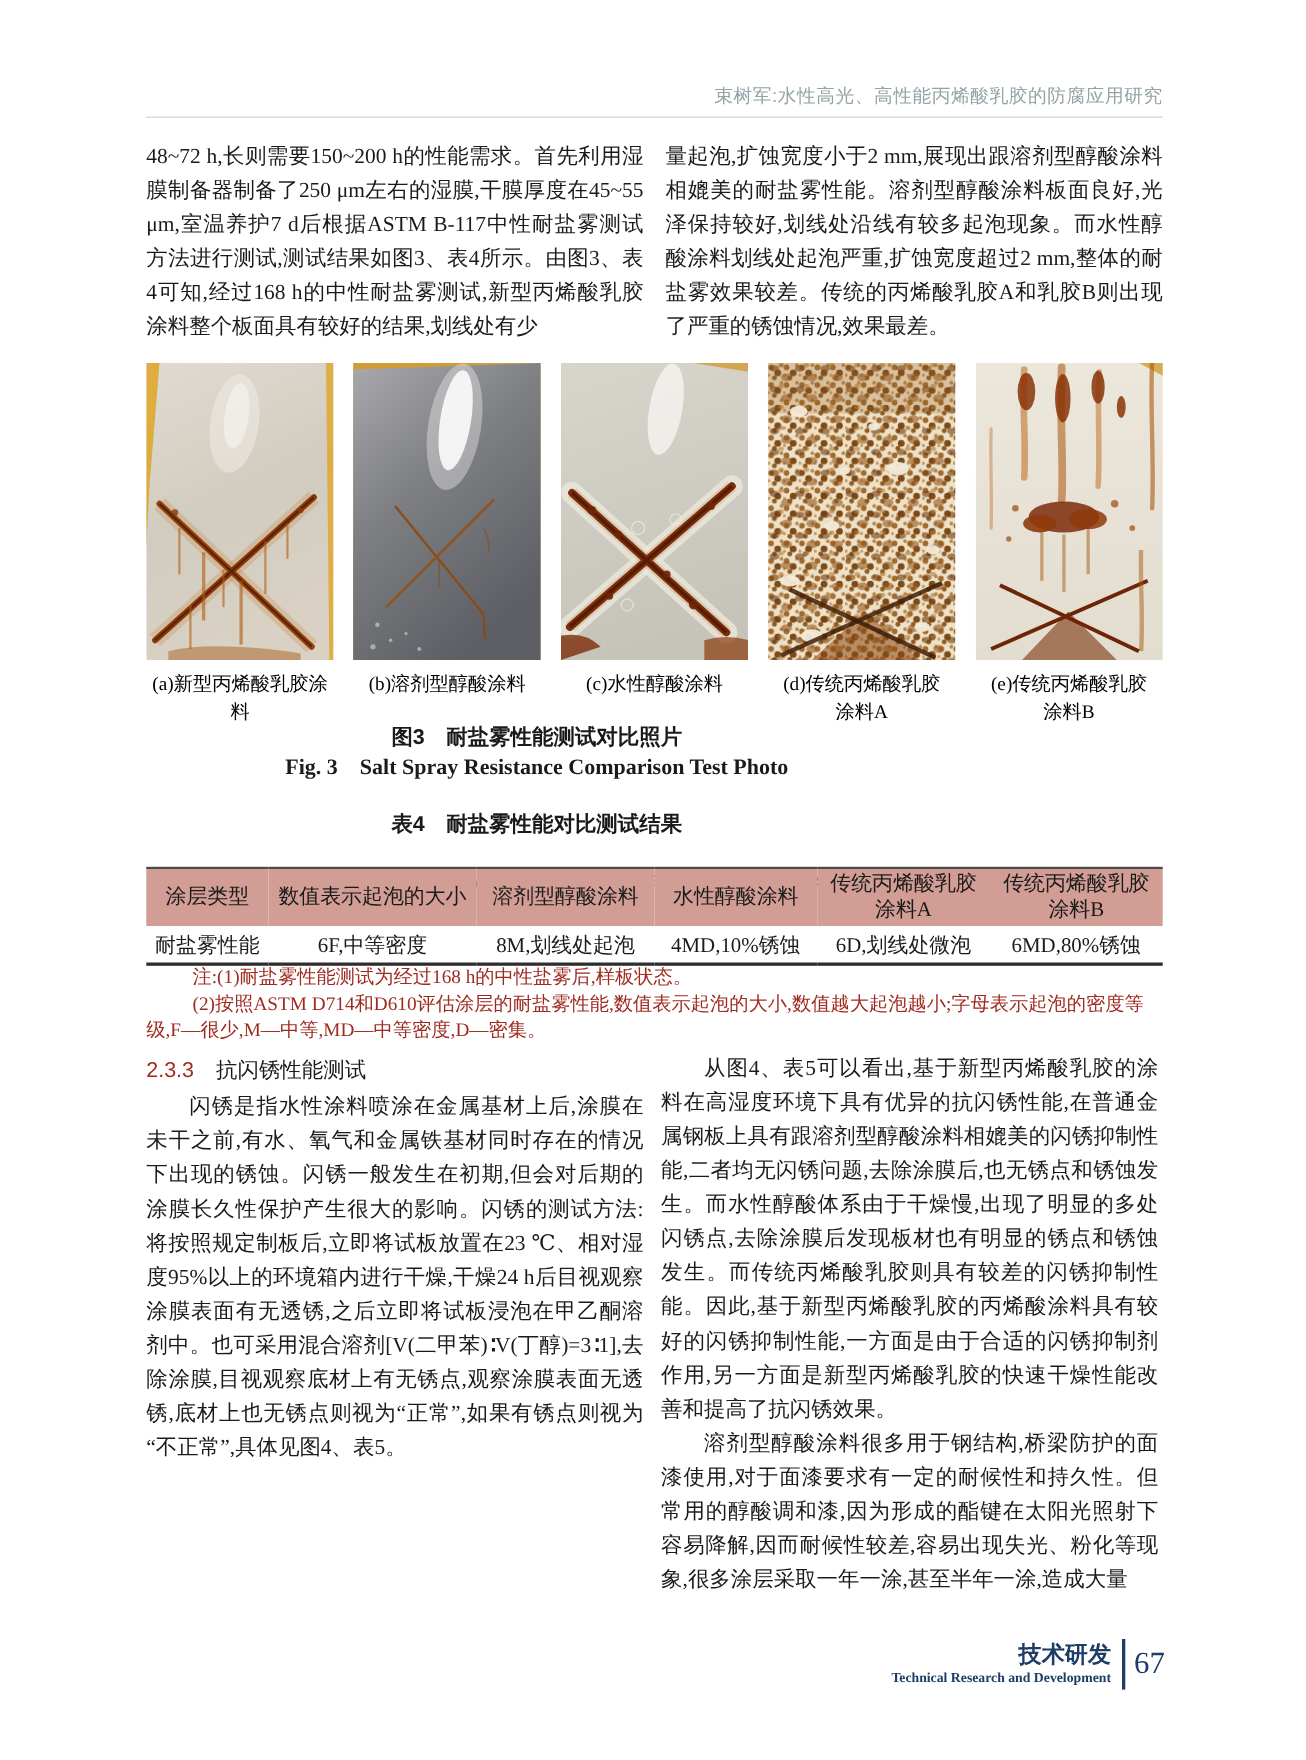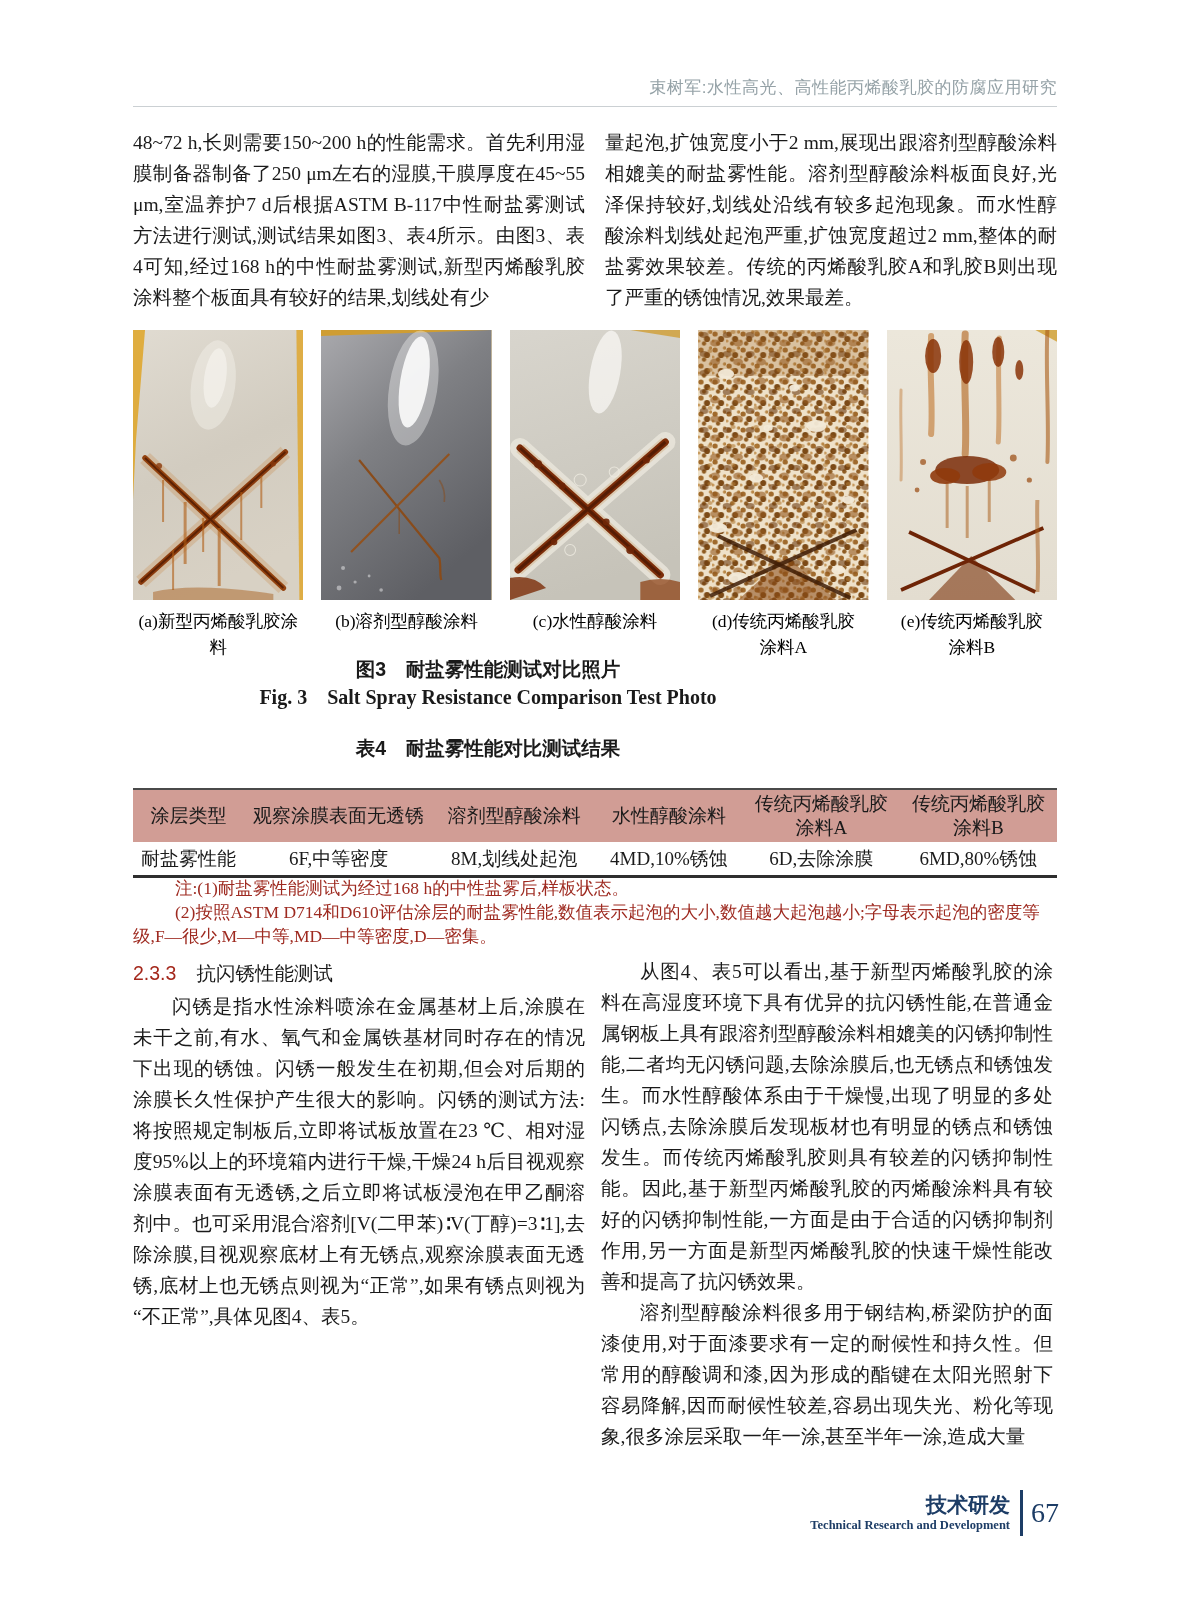--- a/index.html
+++ b/index.html
@@ -292,21 +292,21 @@
       <col style="width:16%">
         <col style="width:17%">
         <col style="width:17%">
     </colgroup>
     <thead>
       <tr>
         <th>
             <div>涂层类型</div>
           </th>
         <th>
-            <div>观察涂膜表面无透锈</div>
+            <div>数值表示起泡的大小</div>
           </th>
         <th>
             <div>溶剂型醇酸涂料</div>
           </th>
         <th>
             <div>水性醇酸涂料</div>
           </th>
         <th>
             <div>传统丙烯酸乳胶</div>
             <div>涂料A</div>
@@ -316,21 +316,21 @@
             <div>涂料B</div>
           </th>
       </tr>
     </thead>
     <tbody>
       <tr>
         <td>耐盐雾性能</td>
         <td>6F,中等密度</td>
         <td>8M,划线处起泡</td>
         <td>4MD,10%锈蚀</td>
-        <td>6D,去除涂膜</td>
+        <td>6D,划线处微泡</td>
         <td>6MD,80%锈蚀</td>
       </tr>
     </tbody>
   </table>
 </div>
 
 <div class="notes">
   <div class="n1">注:(1)耐盐雾性能测试为经过168 h的中性盐雾后,样板状态。</div>
   <div class="n2">(2)按照ASTM D714和D610评估涂层的耐盐雾性能,数值表示起泡的大小,数值越大起泡越小;字母表示起泡的密度等级,F—很少,M—中等,MD—中等密度,D—密集。</div>
 </div>

